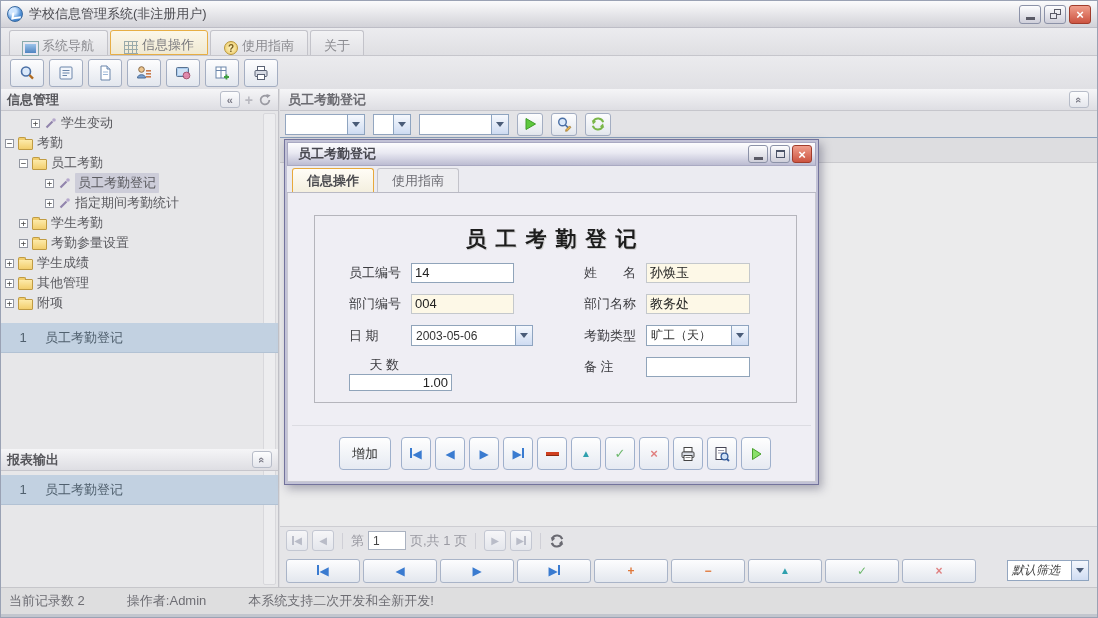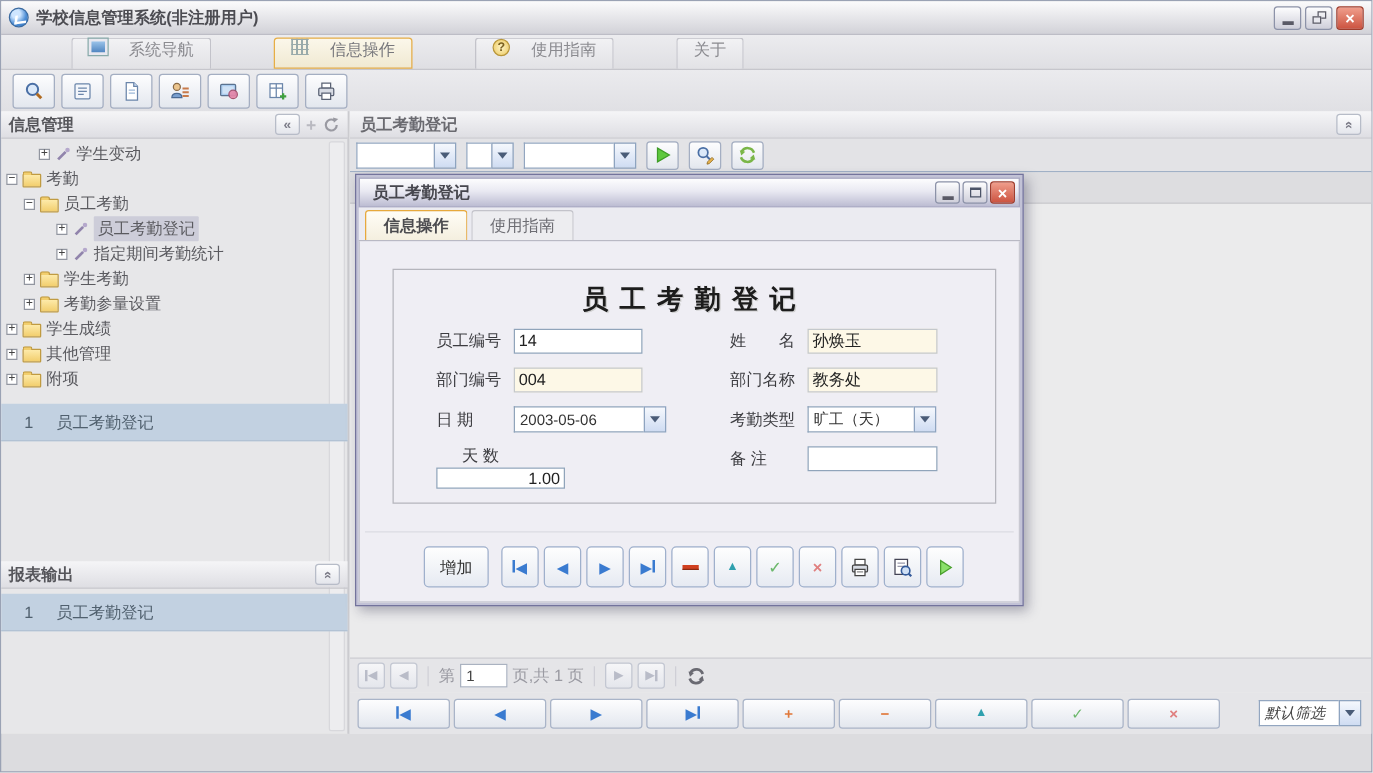--- a/index.html
+++ b/index.html
@@ -12,39 +12,39 @@
 
   
   .titlebar { position:absolute; top:0; left:0; right:0; height:27px;
     background:linear-gradient(#fbfbfc,#d2d2d8); border-bottom:1px solid #bdbdc6;
     display:flex; align-items:center; padding:0 6px; }
   .app-icon { width:16px; height:16px; border-radius:50%;
     background:radial-gradient(circle at 35% 30%, #cfe6ff 0 25%, #4f8fd6 60%, #2c6cb5);
     border:1px solid #3a6aa0; margin-right:6px; position:relative; }
   .app-icon::after{ content:""; position:absolute; left:4px; top:5px; width:7px; height:5px;
     border-left:2px solid #fff; border-bottom:2px solid #fff; transform:skewX(-15deg) rotate(-8deg); }
-  .titlebar .title { font-weight:bold; color:#4c4c52; }
+  .titlebar .title { font-weight:normal; color:#4c4c52; }
   .win-btns { margin-left:auto; display:flex; gap:3px; }
   .wbtn { width:22px; height:19px; border:1px solid #8c92a8; border-radius:3px;
     background:linear-gradient(#fdfdfe,#cfcfda); display:flex; align-items:center; justify-content:center; cursor:pointer; }
   .wbtn.close { background:linear-gradient(#f09e8c,#cc5340); border-color:#a03c2c; color:#fff; font-weight:bold; }
   .g-min { width:9px; height:3px; background:#5a5a66; margin-top:9px; }
   .g-restore { position:relative; width:11px; height:10px; }
   .g-restore i { position:absolute; width:7px; height:6px; border:1px solid #5a5a66; background:transparent; display:block; }
   .g-restore i:first-child { right:0; top:0; }
   .g-restore i:last-child { left:0; bottom:0; background:#e8e8ee; }
   .g-max { width:9px; height:8px; border:1px solid #4c5468; border-top-width:2px; }
 
   
   .tabstrip { position:absolute; top:27px; left:0; right:0; height:28px;
     background:linear-gradient(#ececef,#dfdfe3); border-bottom:1px solid #c6c6cc;
     display:flex; align-items:flex-end; padding-left:8px; gap:2px; }
-  .mtab { height:25px; display:flex; align-items:flex-start; gap:17px; padding:0 13px;
+  .mtab { height:25px; display:flex; align-items:flex-end; gap:4px; padding:0 13px;
     border:1px solid #c3c3ca; border-bottom:none; border-radius:3px 3px 0 0;
-    background:linear-gradient(#f2f2f4,#e2e2e6); color:#8b8b90; cursor:pointer;margin-left:48px; }
+    background:linear-gradient(#f2f2f4,#e2e2e6); color:#8b8b90; cursor:pointer; }
   .mtab.active { border:1px solid #e7ae45; background:linear-gradient(#fbf7ea,#f0e9d2); color:#77777c; }
   .ti { width:15px; height:13px; display:inline-block; }
   .ti-monitor { background:linear-gradient(#9cc4ea,#4f84c0); border:2px solid #e8e8f0; outline:1px solid #8aa; }
   .ti-grid { background:
       repeating-linear-gradient(90deg,#9aa 0 1px,transparent 1px 4px),
       repeating-linear-gradient(#9aa 0 1px,transparent 1px 4px); width:14px; height:13px; }
   .ti-help { width:14px; height:14px; border-radius:50%; background:radial-gradient(#fdf4c8,#ecc75a); border:1px solid #b8963a;
     color:#7a6020; font-size:10px; font-weight:bold; display:flex; align-items:center; justify-content:center; }
 
   
@@ -611,14 +611,19 @@
         </span>
         <span class="dbtn">
           <svg width="16" height="16" viewBox="0 0 16 16">
               <polygon points="4.5,2.5 13,8 4.5,13.5" fill="#8ae06a" stroke="#4aa02e"></polygon>
             </svg>
         </span>
       </div>
     </div>
   </div>
 
+  <div class="statusbar">
+    <span>当前记录数 2</span>
+    <span>操作者:Admin</span>
+    <span>本系统支持二次开发和全新开发!</span>
+  </div>
 
 </div>
 
 </body></html>

